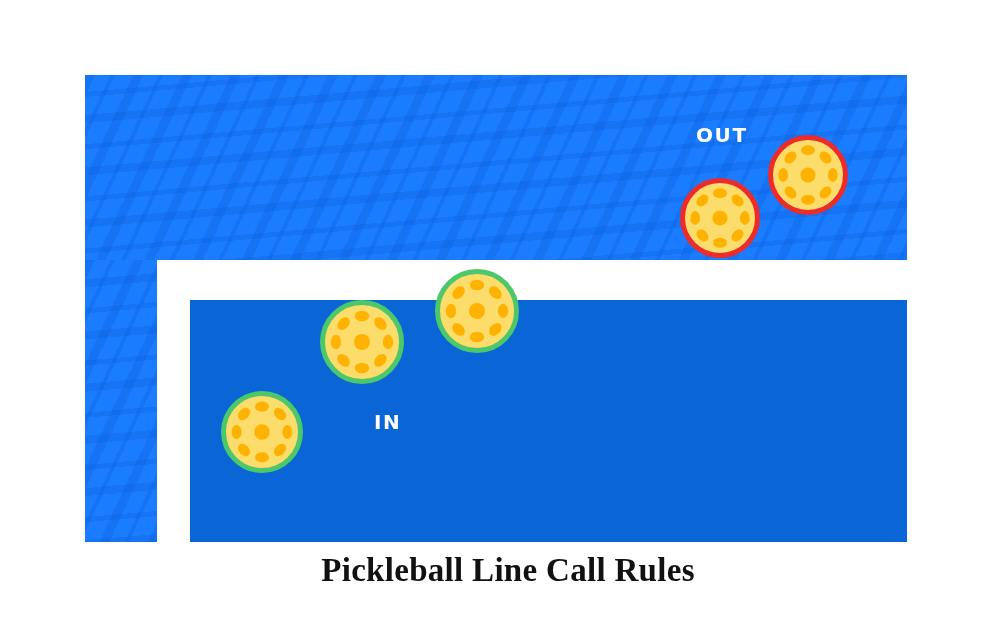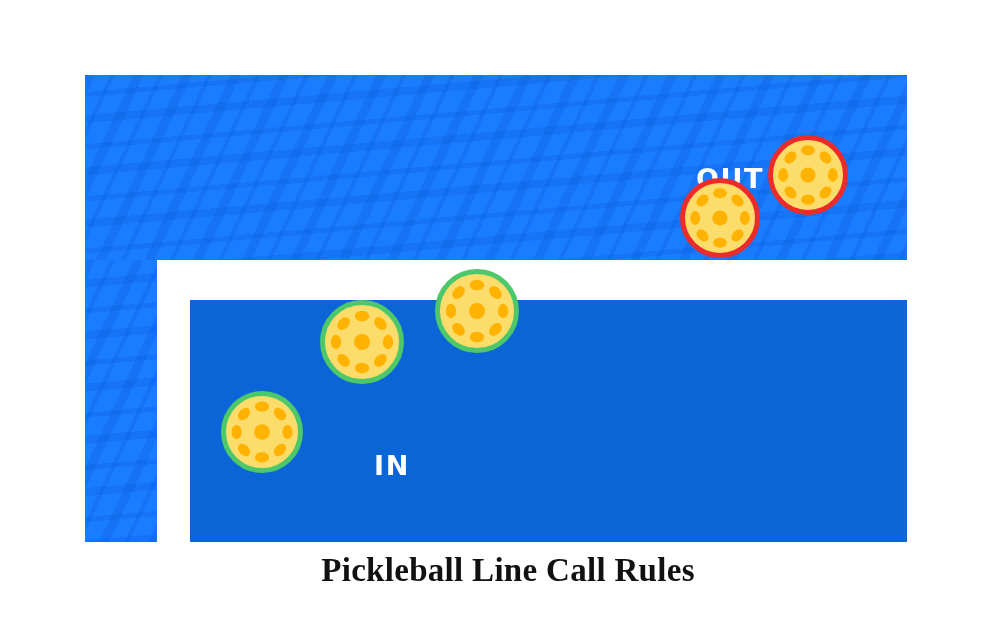--- a/index.html
+++ b/index.html
@@ -86,22 +86,21 @@
   }
 
   
   .court-label {
     position: absolute;
     color: #ffffff;
     font-weight: 900;
     letter-spacing: 1.6px;
     line-height: 1;
     white-space: nowrap;
-    font-size: 27px;
-    margin-top: 40px;
+    font-size: 20px;
   }
   #label-out {
     left: 611px;
     top: 50px;
   }
   #label-in {
     left: 289px;
     top: 337px;
   }
 

